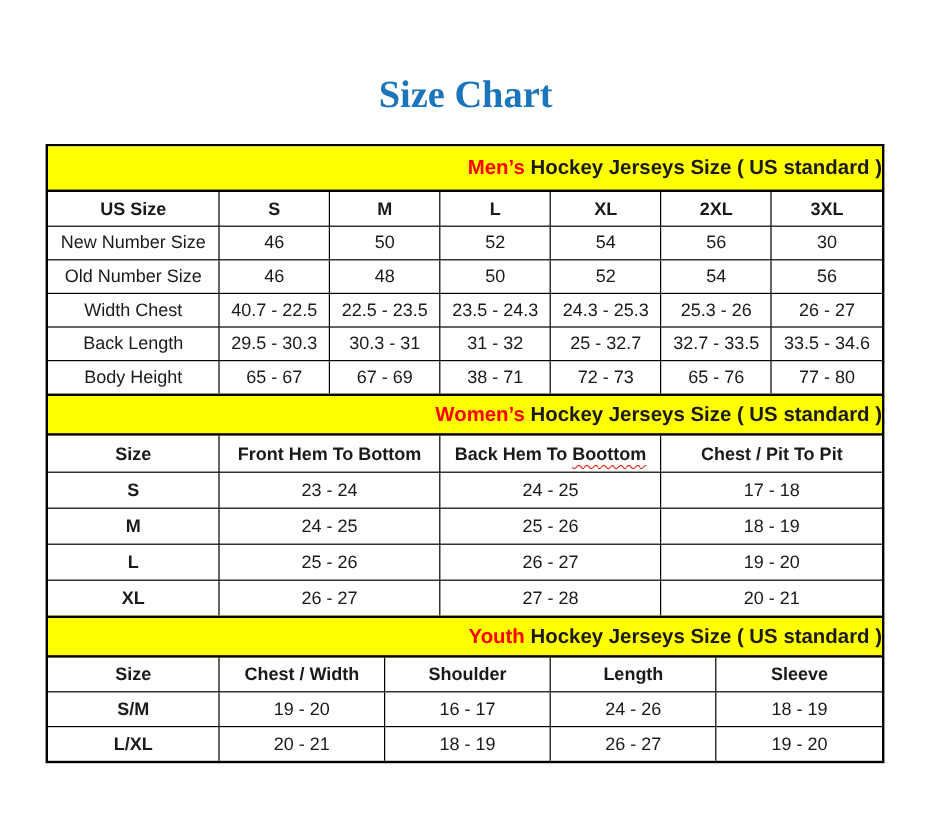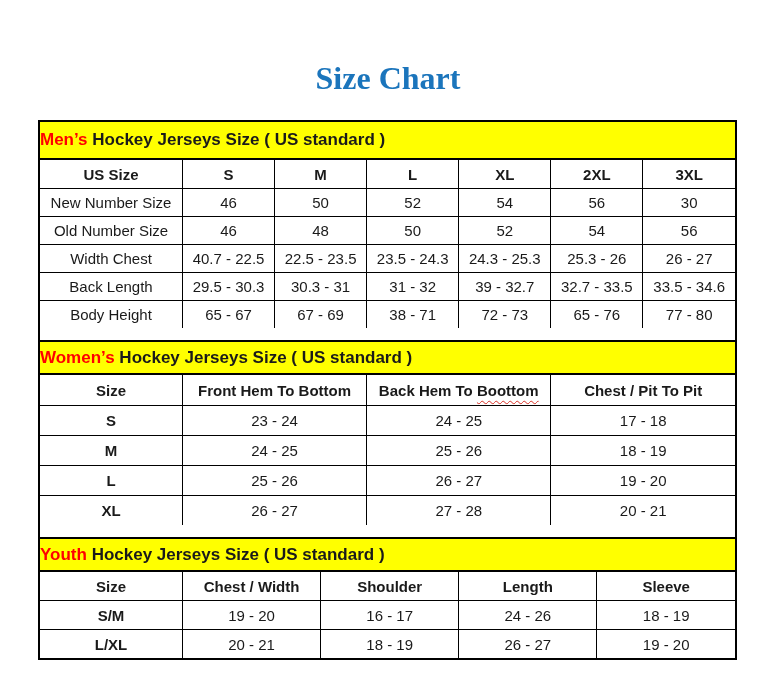--- a/index.html
+++ b/index.html
@@ -21,28 +21,28 @@
     letter-spacing: 0px;
     font-family: Liberation Serif, serif;
   }
   .wrap {
     margin: 26px 0 0 38px;
     width: 695px;
     border: 2px solid #000000;
   }
   .band {
     background: #FFFF00;
-    text-align: left;
+    text-align: right;
     font-weight: bold;
     font-size: 17px;
     border-bottom: 2px solid #000000;
   }
   .band.mid { border-top: 2px solid #000000; }
   .band-mens  { height: 36px; line-height: 36px; }
-  .band-sub   { height: 31px; line-height: 31px; margin-top: 12px; }
+  .band-sub   { height: 31px; line-height: 31px; }
   .hl { color: #FF0000; }
   table.t {
     width: 100%;
     border-collapse: collapse;
     table-layout: fixed;
   }
   table.t th, table.t td {
     border: 1px solid #000000;
     text-align: center;
     vertical-align: middle;
@@ -120,21 +120,21 @@
         <td>23.5 - 24.3</td>
         <td>24.3 - 25.3</td>
         <td>25.3 - 26</td>
         <td>26 - 27</td>
       </tr>
       <tr>
         <td class="lab labcol">Back Length</td>
         <td>29.5 - 30.3</td>
         <td>30.3 - 31</td>
         <td>31 - 32</td>
-        <td>39 - 32.7</td>
+        <td>25 - 32.7</td>
         <td>32.7 - 33.5</td>
         <td>33.5 - 34.6</td>
       </tr>
       <tr>
         <td class="lab labcol">Body Height</td>
         <td>65 - 67</td>
         <td>67 - 69</td>
         <td>38 - 71</td>
         <td>72 - 73</td>
         <td>65 - 76</td>

